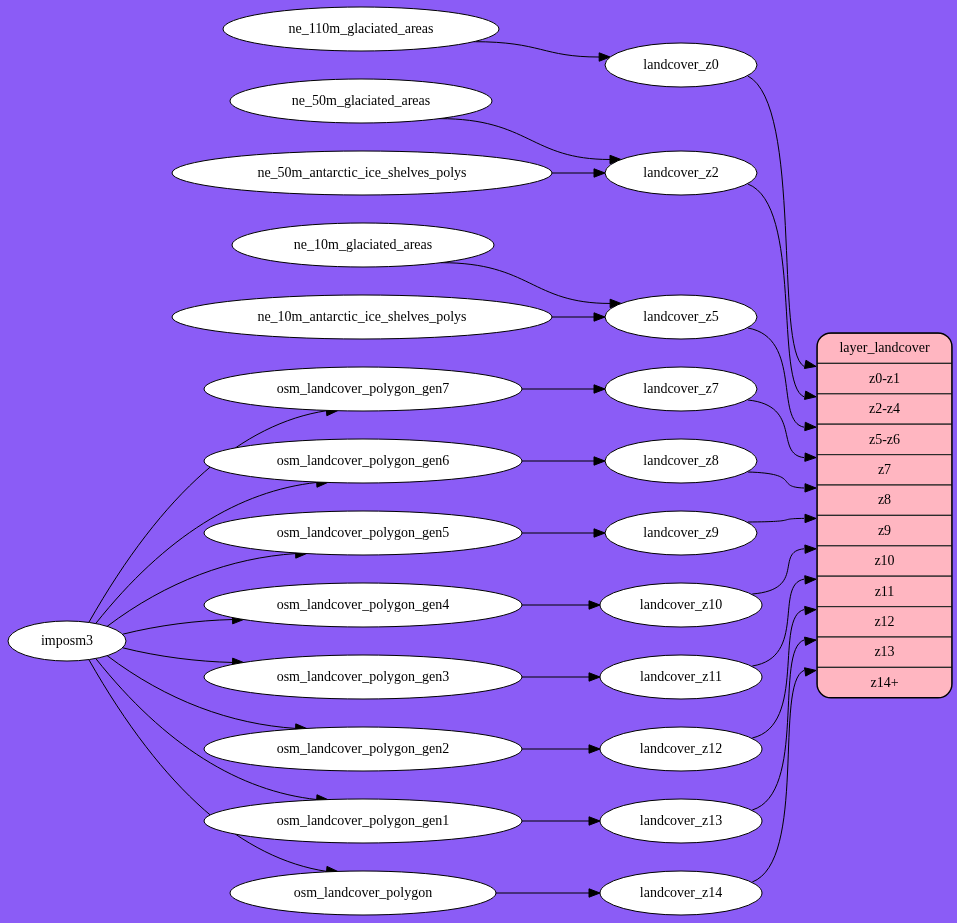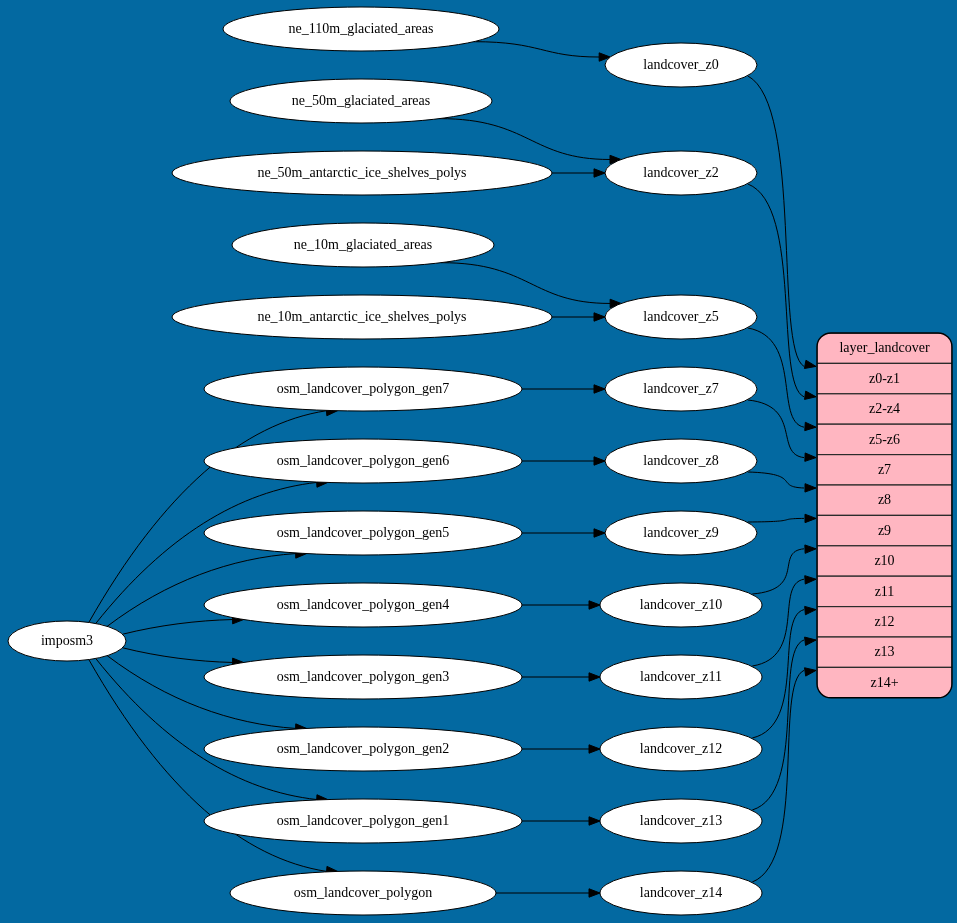--- a/index.html
+++ b/index.html
@@ -4,21 +4,21 @@
 <style>
   html, body {
     margin: 0;
     padding: 0;
     background: #ffffff;
   }
   #canvas-wrap {
     position: relative;
     width: 957px;
     height: 923px;
-    background: #0369a1;
+    background: #8b5cf6;
     overflow: hidden;
   }
   svg#graph {
     display: block;
     width: 957px;
     height: 923px;
     font-family: "Liberation Serif", "DejaVu Serif", serif;
   }
   .node-ellipse {
     fill: #ffffff;

